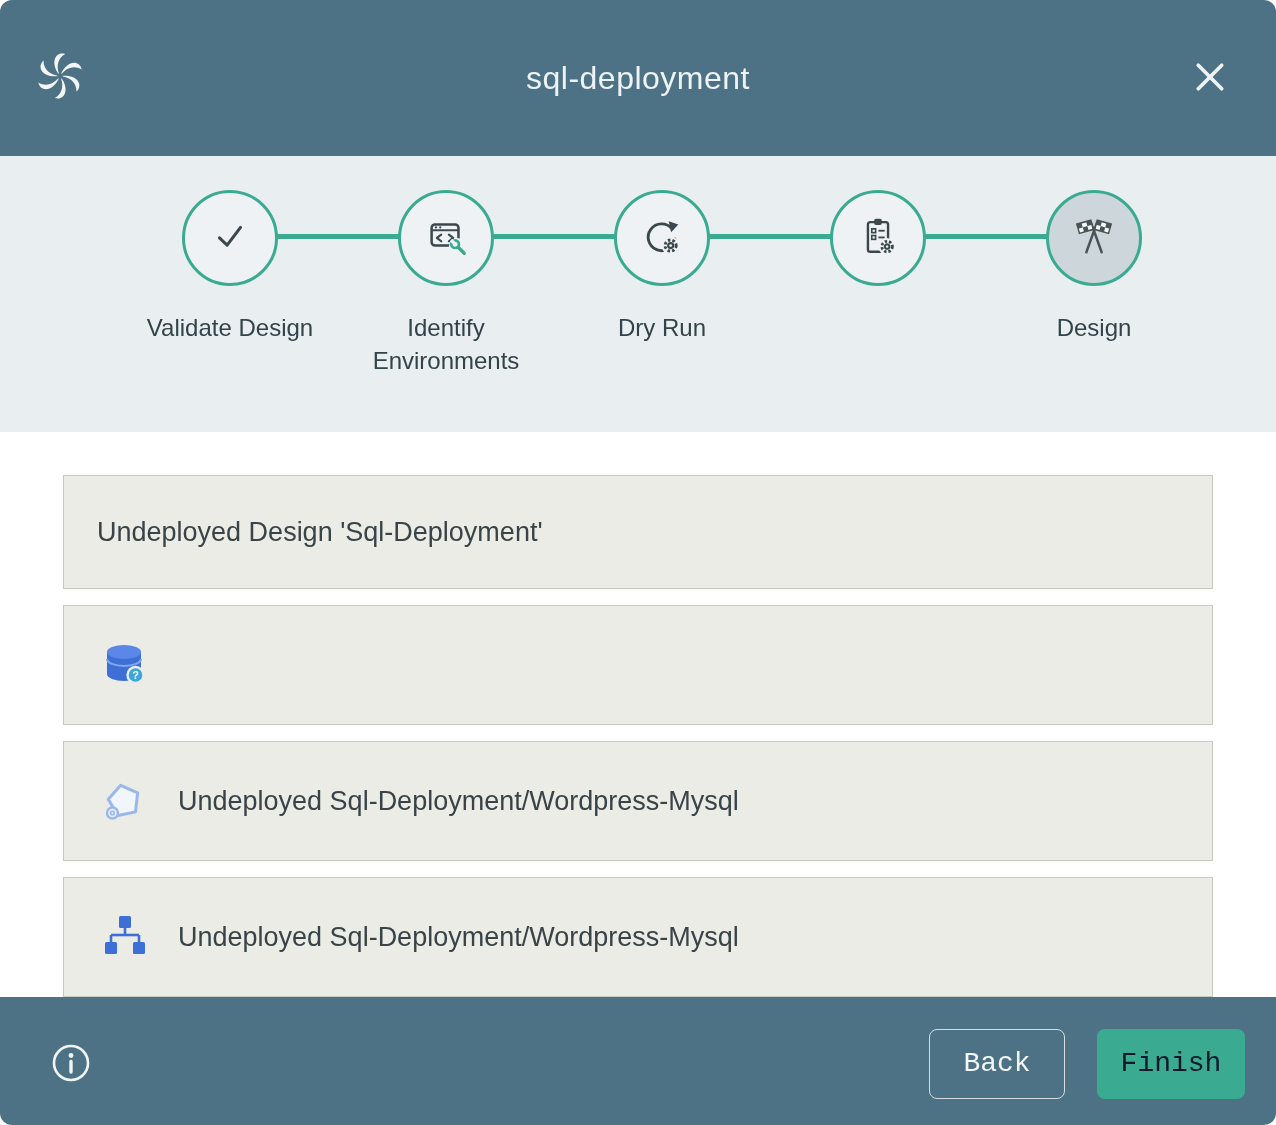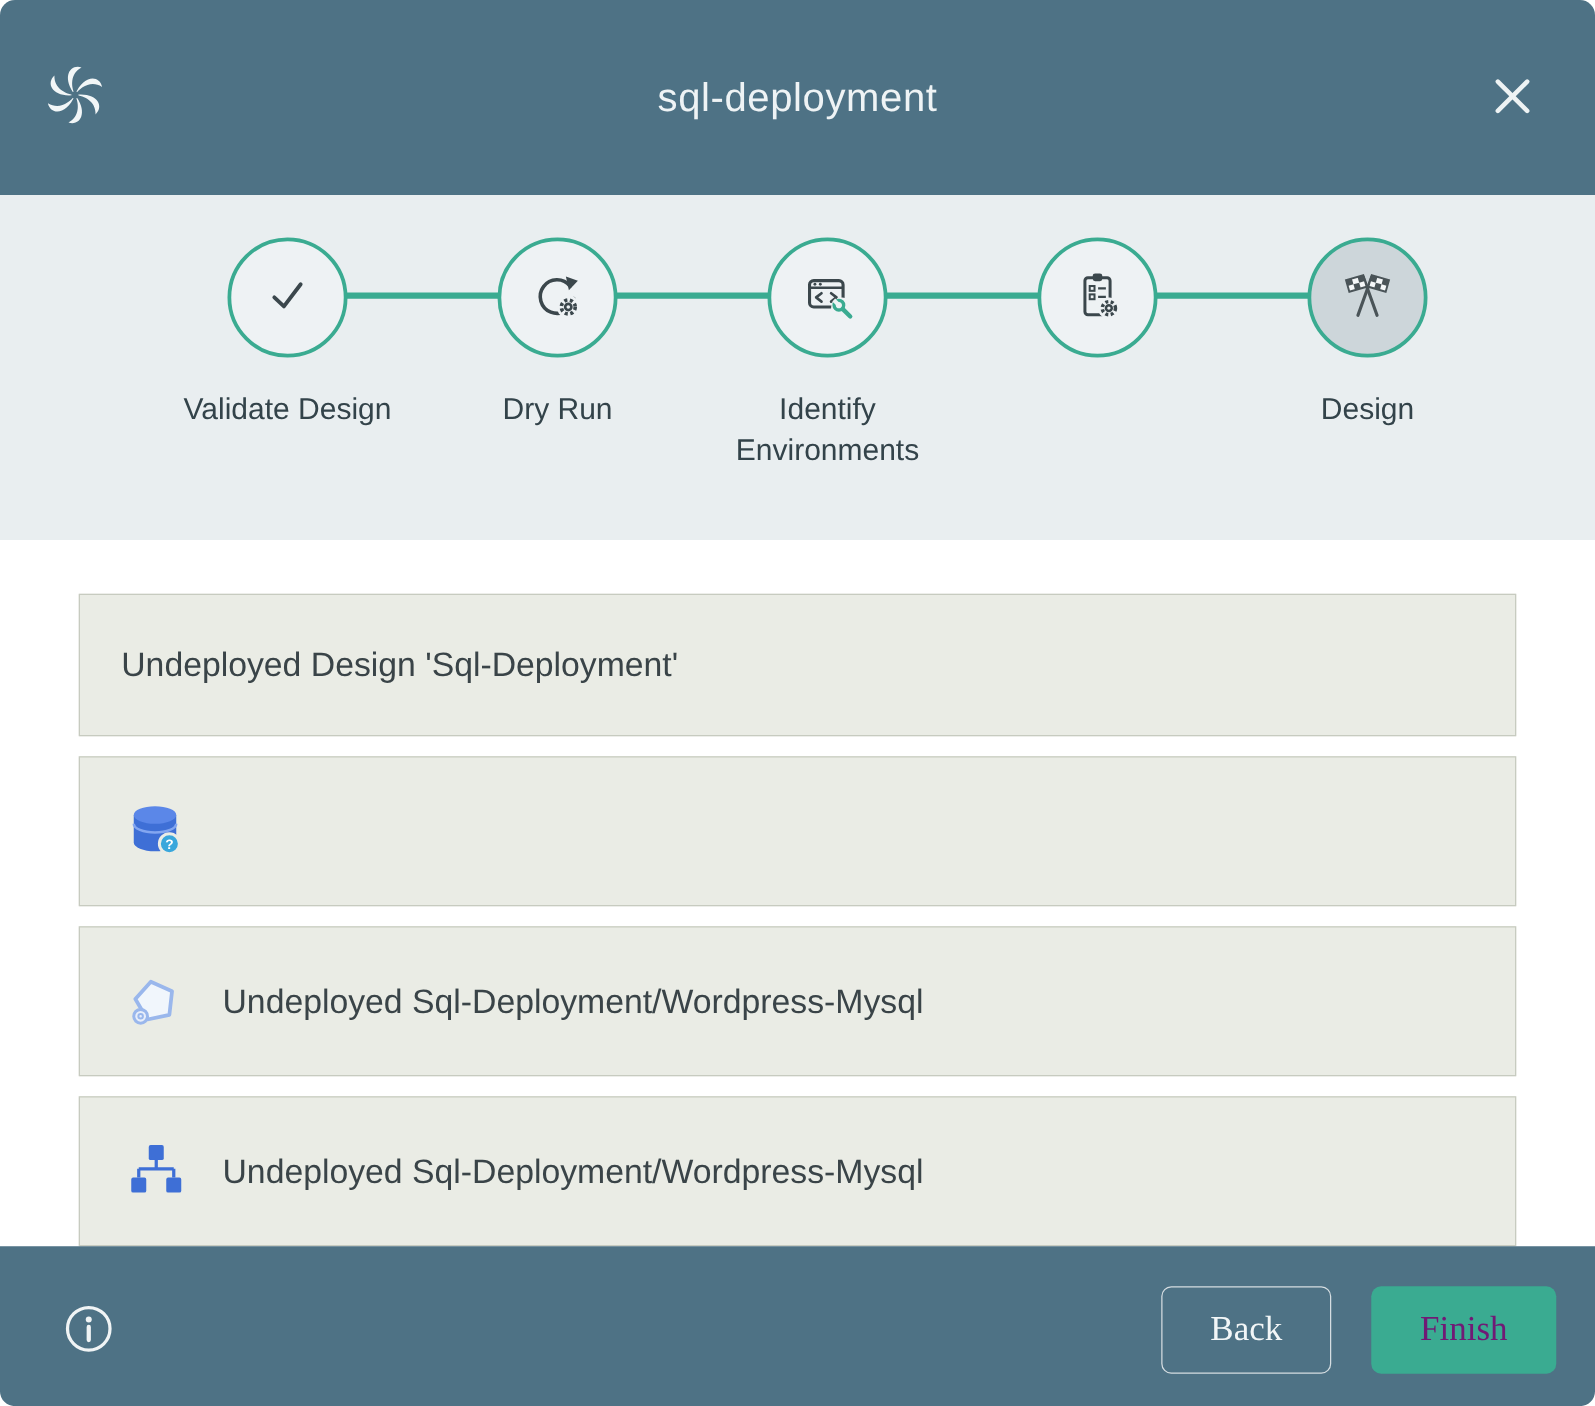--- a/index.html
+++ b/index.html
@@ -81,30 +81,30 @@
   .footer {
     height:140px; flex:0 0 140px;
     background:var(--header-bg, #4e7285);
     border-bottom:7px solid #1c4d67;
     display:flex; align-items:center;
     padding:0 31px 0 48px;
   }
   .info-btn { background:none; border:none; cursor:pointer; width:46px; height:46px; padding:0; }
   .btn {
     height:70px; border-radius:8px; font-size:28px;
-    font-family:Liberation Serif, serif;
+    font-family:Liberation Mono, monospace;
     cursor:pointer;
   }
   .btn-back {
     margin-left:auto; width:136px;
     background:transparent; border:1.5px solid #d5dde1; color:#f2f6f7;
   }
   .btn-finish {
     margin-left:32px; width:148px;
-    background:var(--accent, #3aab91); border:none; color:#701a75;
+    background:var(--accent, #3aab91); border:none; color:#0f172a;
   }
 </style>
 </head>
 <body>
 
 <div class="modal">
 
   <div class="header">
     <span class="logo">
       <svg viewBox="-24 -24 48 48" width="52" height="52">
@@ -144,53 +144,53 @@
             </svg>
           </span>
         </div>
         <div class="step-label">Validate Design</div>
       </div>
 
       <div class="step">
         <div class="circle">
           <span>
             <svg width="46" height="46" viewBox="0 0 48 48">
-              <path d="M34.5 16.5 A 14 14 0 1 0 37.5 27" fill="none" stroke="#3b474c" stroke-width="3" stroke-linecap="round"></path>
-              <polygon points="31,8.5 41,12 33.5,20" fill="#3b474c"></polygon>
-              <g transform="translate(33,34)">
-                <circle r="9.5" fill="#eef2f4"></circle>
-                <circle r="5.8" fill="none" stroke="#3b474c" stroke-width="3" stroke-dasharray="2.6 2.15"></circle>
-                <circle r="2.6" fill="none" stroke="#3b474c" stroke-width="2.2"></circle>
-              </g>
-            </svg>
-          </span>
-        </div>
-        <div class="step-label">Dry Run</div>
-      </div>
-
-      <div class="step">
-        <div class="circle">
-          <span>
-            <svg width="46" height="46" viewBox="0 0 48 48">
               <rect x="9" y="12" width="28" height="22" rx="3.5" fill="none" stroke="#3b474c" stroke-width="2.6"></rect>
               <line x1="9" y1="18" x2="37" y2="18" stroke="#3b474c" stroke-width="2"></line>
               <circle cx="13.5" cy="15" r="1.2" fill="#3b474c"></circle>
               <circle cx="18" cy="15" r="1.2" fill="#3b474c"></circle>
               <path d="M19 22.5 l-4.5 3.5 4.5 3.5" fill="none" stroke="#3b474c" stroke-width="2.2" stroke-linecap="round" stroke-linejoin="round"></path>
               <path d="M27 22.5 l4.5 3.5 -4.5 3.5" fill="none" stroke="#3b474c" stroke-width="2.2" stroke-linecap="round" stroke-linejoin="round"></path>
               <g transform="translate(36,35)">
                 <circle r="9" fill="#eef2f4"></circle>
                 <circle cx="-2.5" cy="-2.5" r="4" fill="none" stroke="#3aab91" stroke-width="2.8"></circle>
                 <line x1="-6.8" y1="-6.8" x2="-2.5" y2="-2.5" stroke="#eef2f4" stroke-width="3.4"></line>
                 <line x1="0.8" y1="0.8" x2="7" y2="7" stroke="#3aab91" stroke-width="3.6" stroke-linecap="round"></line>
               </g>
             </svg>
           </span>
         </div>
         <div class="step-label">Identify Environments</div>
+      </div>
+
+      <div class="step">
+        <div class="circle">
+          <span>
+            <svg width="46" height="46" viewBox="0 0 48 48">
+              <path d="M34.5 16.5 A 14 14 0 1 0 37.5 27" fill="none" stroke="#3b474c" stroke-width="3" stroke-linecap="round"></path>
+              <polygon points="31,8.5 41,12 33.5,20" fill="#3b474c"></polygon>
+              <g transform="translate(33,34)">
+                <circle r="9.5" fill="#eef2f4"></circle>
+                <circle r="5.8" fill="none" stroke="#3b474c" stroke-width="3" stroke-dasharray="2.6 2.15"></circle>
+                <circle r="2.6" fill="none" stroke="#3b474c" stroke-width="2.2"></circle>
+              </g>
+            </svg>
+          </span>
+        </div>
+        <div class="step-label">Dry Run</div>
       </div>
 
       <div class="step">
         <div class="circle">
           <span>
             <svg width="46" height="46" viewBox="0 0 48 48">
               <rect x="13.5" y="9.5" width="21" height="31" rx="2.5" fill="none" stroke="#3b474c" stroke-width="2.5"></rect>
               <rect x="20" y="6" width="8" height="6.5" rx="2" fill="#3b474c"></rect>
               <rect x="17.5" y="16.5" width="4" height="4" fill="none" stroke="#3b474c" stroke-width="1.7"></rect>
               <line x1="24.5" y1="18.5" x2="31" y2="18.5" stroke="#3b474c" stroke-width="1.9"></line>

